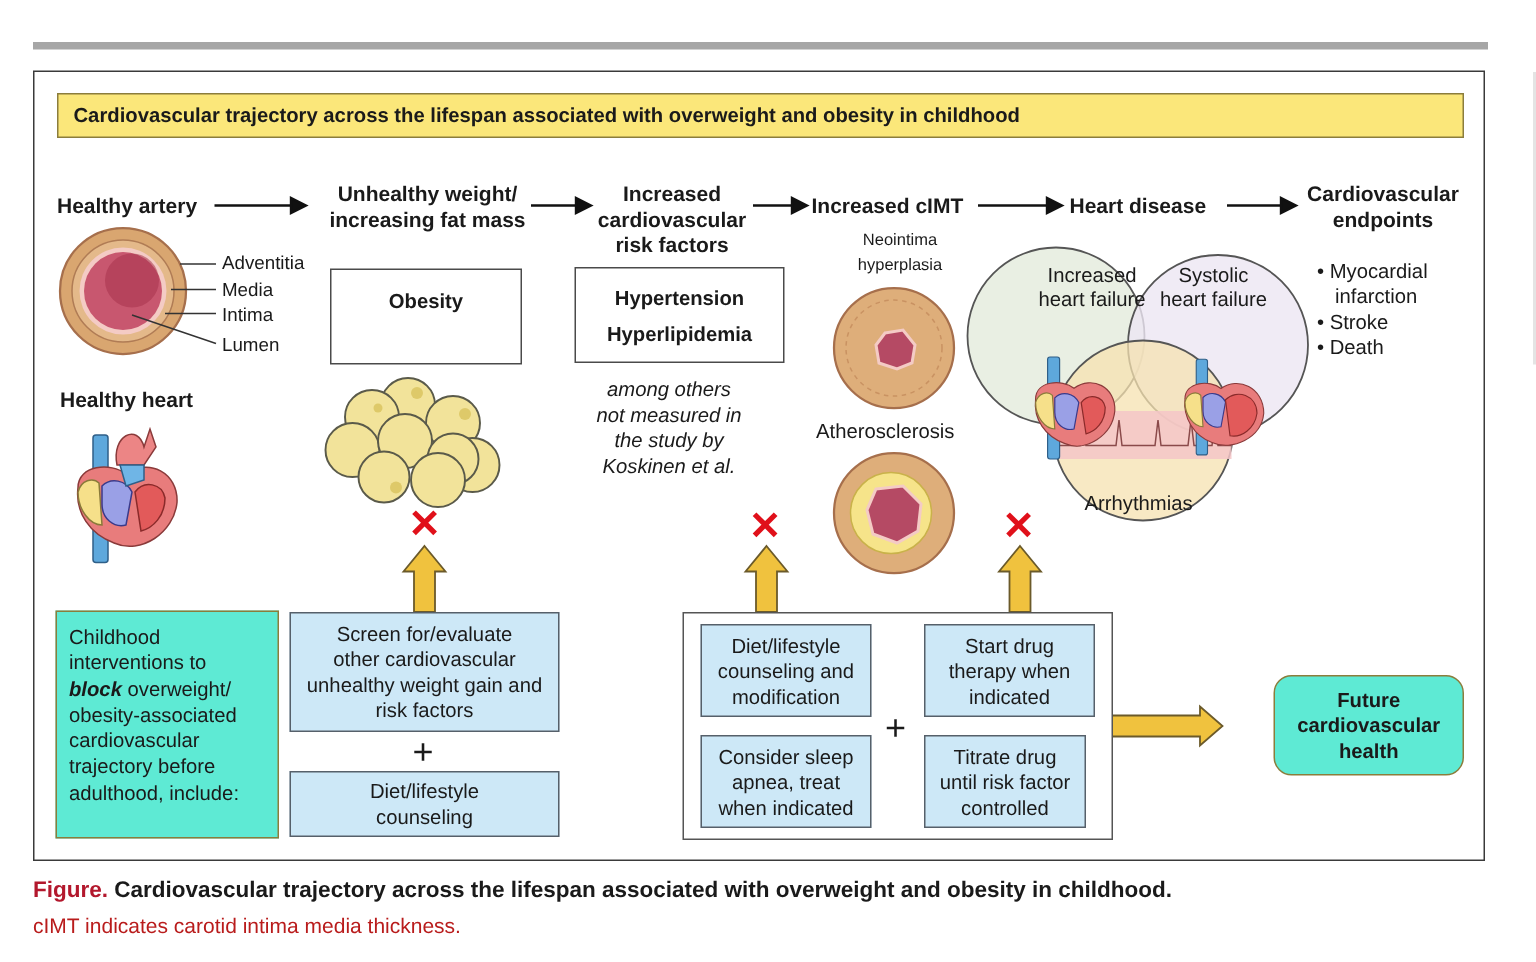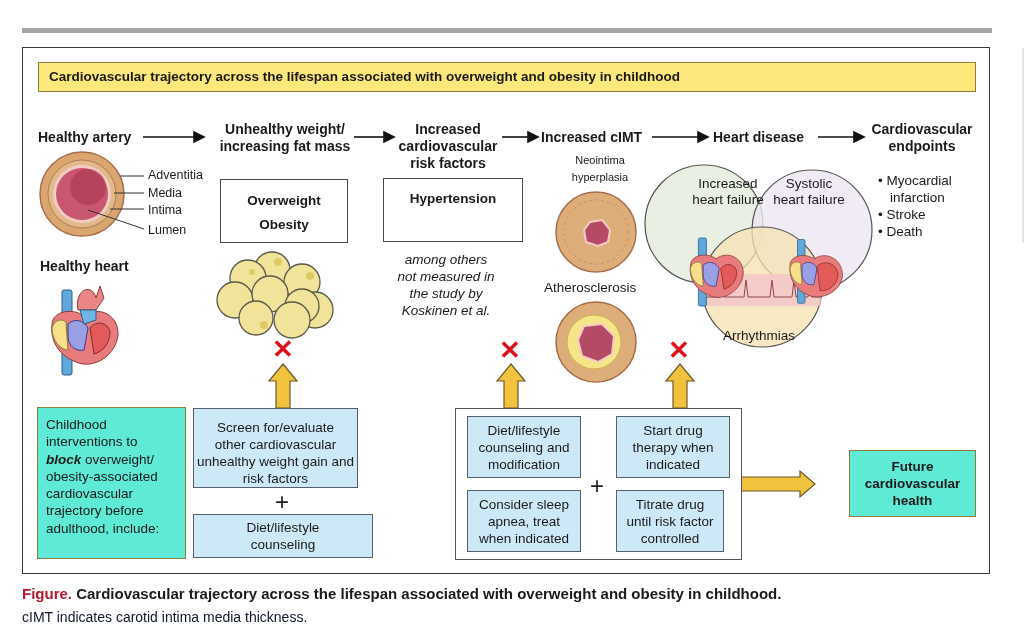--- a/index.html
+++ b/index.html
@@ -12,21 +12,21 @@
   .head { font-weight:bold; font-size:14px; text-align:center; line-height:17px; }
   .lbl { font-size:12.5px; line-height:15px; }
   .box { border:1.3px solid #4a4a4a; background:#fff; box-sizing:border-box; text-align:center; font-weight:bold; font-size:13.5px; }
   .blue { background:#cde8f7; border:1.3px solid #56606a; box-sizing:border-box; text-align:center; font-size:13.5px; line-height:17px; display:flex; align-items:center; justify-content:center; }
   .yellow { background:#5eead4; border:1.3px solid #8b7d3c; box-sizing:border-box; }
   .italic { font-style:italic; font-size:13.5px; text-align:center; line-height:17px; }
   .redx { color:#e0101a; font-size:26px; font-weight:bold; line-height:26px; text-align:center; width:26px; }
   .plus { font-size:24px; line-height:24px; }
   .caption1 { left:22px; top:585px; font-size:15px; font-weight:bold; }
   .caption1 .fig { color:#b3182d; }
-  .caption2 { left:22px; top:609px; font-size:14px; color:#0f172a; }
+  .caption2 { left:22px; top:609px; font-size:14px; color:#b91c1c; }
 </style>
 </head>
 <body>
 
 <div class="abs topbar"></div>
 <div class="abs rightline"></div>
 <div class="abs frame"></div>
 
 <div class="abs titlebar">Cardiovascular trajectory across the lifespan associated with overweight and obesity in childhood</div>
 
@@ -88,21 +88,20 @@
     <path d="M34 30 C30 10 48 2 52 18 L56 6 L60 18 L52 30 Z" fill="#ec8585" stroke="#8a3a3a"></path>
     <path d="M8 45 C8 30 30 28 40 36 C55 25 75 35 74 55 C72 75 50 90 32 82 C16 76 6 62 8 45 Z" fill="#e87c7c" stroke="#8a3a3a"></path>
     <path d="M8 48 C10 40 18 38 22 42 L24 70 C16 70 8 60 8 48 Z" fill="#f6e08a" stroke="#8a7a3a"></path>
     <path d="M24 44 C30 38 40 40 44 48 L40 70 C32 72 24 66 24 56 Z" fill="#9aa0e6" stroke="#3a3a8a"></path>
     <path d="M46 48 C52 40 64 42 66 52 C66 64 58 72 50 74 Z" fill="#e25a5a" stroke="#8a2a2a"></path>
     <path d="M36 30 L52 30 L52 40 L40 44 Z" fill="#6fb5e6" stroke="#2f5f88"></path>
   </g>
 </svg>
 
 <div class="abs box" style="left:220px;top:179px;width:128px;height:64px;padding-top:9px;line-height:24px;">
-  <div>Overweight</div>
   <div>Obesity</div>
 </div>
 
 <svg class="abs" style="left:212px;top:250px;" width="130" height="90">
   <g fill="#f2e39a" stroke="#5a5a4a" stroke-width="1.3">
     <circle cx="60" cy="20" r="18"></circle>
     <circle cx="36" cy="28" r="18"></circle>
     <circle cx="90" cy="32" r="18"></circle>
     <circle cx="23" cy="50" r="18"></circle>
     <circle cx="103" cy="60" r="18"></circle>
@@ -114,20 +113,21 @@
   <g fill="#d6bf55" opacity="0.7">
     <circle cx="66" cy="12" r="4"></circle>
       <circle cx="98" cy="26" r="4"></circle>
       <circle cx="52" cy="75" r="4"></circle>
       <circle cx="40" cy="22" r="3"></circle>
   </g>
 </svg>
 
 <div class="abs box" style="left:383px;top:178px;width:140px;height:64px;padding-top:8px;line-height:24px;">
   <div>Hypertension</div>
+  <div>Hyperlipidemia</div>
 </div>
 <div class="abs italic" style="left:383px;top:251px;width:126px;">
   <div>among others</div>
   <div>not measured in</div>
   <div>the study by</div>
   <div>Koskinen et al.</div>
 </div>
 
 <div class="abs" style="left:550px;top:152px;width:100px;text-align:center;font-size:11px;line-height:17px;">
   <div>Neointima</div>
@@ -199,21 +199,21 @@
 <div class="abs yellow" style="left:37px;top:407px;width:149px;height:152px;padding:8px 8px;font-size:13.5px;line-height:17.3px;">
   <div>Childhood</div>
   <div>interventions to</div>
   <div><b><i>block</i></b><span> overweight/</span></div>
   <div>obesity-associated</div>
   <div>cardiovascular</div>
   <div>trajectory before</div>
   <div>adulthood, include:</div>
 </div>
 
-<div class="abs blue" style="left:193px;top:408px;width:165px;height:80px;align-items:flex-end;">
+<div class="abs blue" style="left:193px;top:408px;width:180px;height:80px;">
   <div>
     <div>Screen for/evaluate</div>
     <div>other cardiovascular</div>
     <div>unhealthy weight gain and</div>
     <div>risk factors</div>
   </div>
 </div>
 <div class="abs plus" style="left:275px;top:490px;">+</div>
 <div class="abs blue" style="left:193px;top:514px;width:180px;height:44px;">
   <div>
@@ -246,21 +246,21 @@
   </div>
 </div>
 <div class="abs blue" style="left:616px;top:490px;width:108px;height:62px;">
   <div>
     <div>Titrate drug</div>
     <div>until risk factor</div>
     <div>controlled</div>
   </div>
 </div>
 
-<div class="abs yellow" style="left:849px;top:450px;width:127px;height:67px;display:flex;align-items:center;justify-content:center;text-align:center;font-weight:bold;font-size:13.5px;line-height:17px;">
+<div class="abs yellow" style="left:849px;top:450px;width:127px;height:67px;display:flex;align-items:center;justify-content:center;text-align:center;font-weight:bold;font-size:13.5px;line-height:17px;border-radius:12px;">
   <div>
     <div>Future</div>
     <div>cardiovascular</div>
     <div>health</div>
   </div>
 </div>
 
 <div class="abs caption1"><span class="fig">Figure.</span><span> Cardiovascular trajectory across the lifespan associated with overweight and obesity in childhood.</span></div>
 <div class="abs caption2">cIMT indicates carotid intima media thickness.</div>
 

